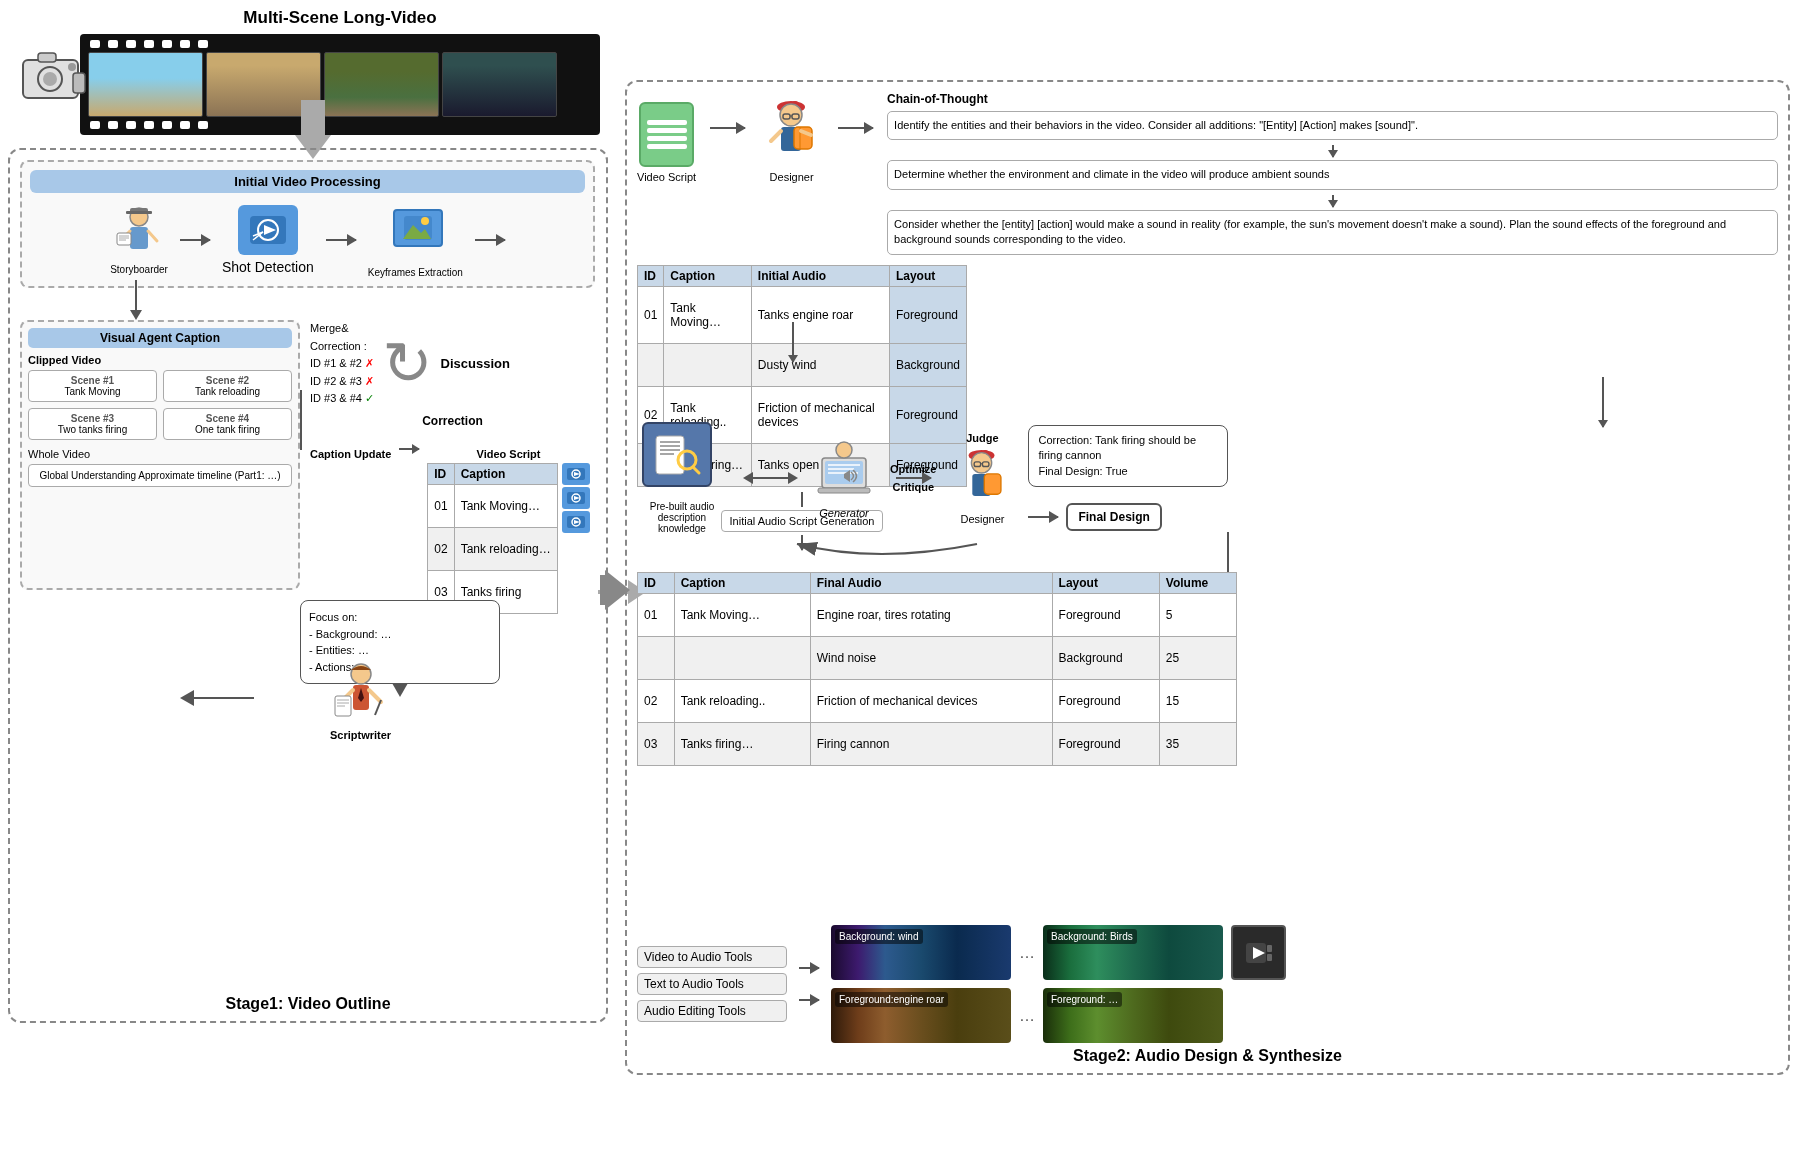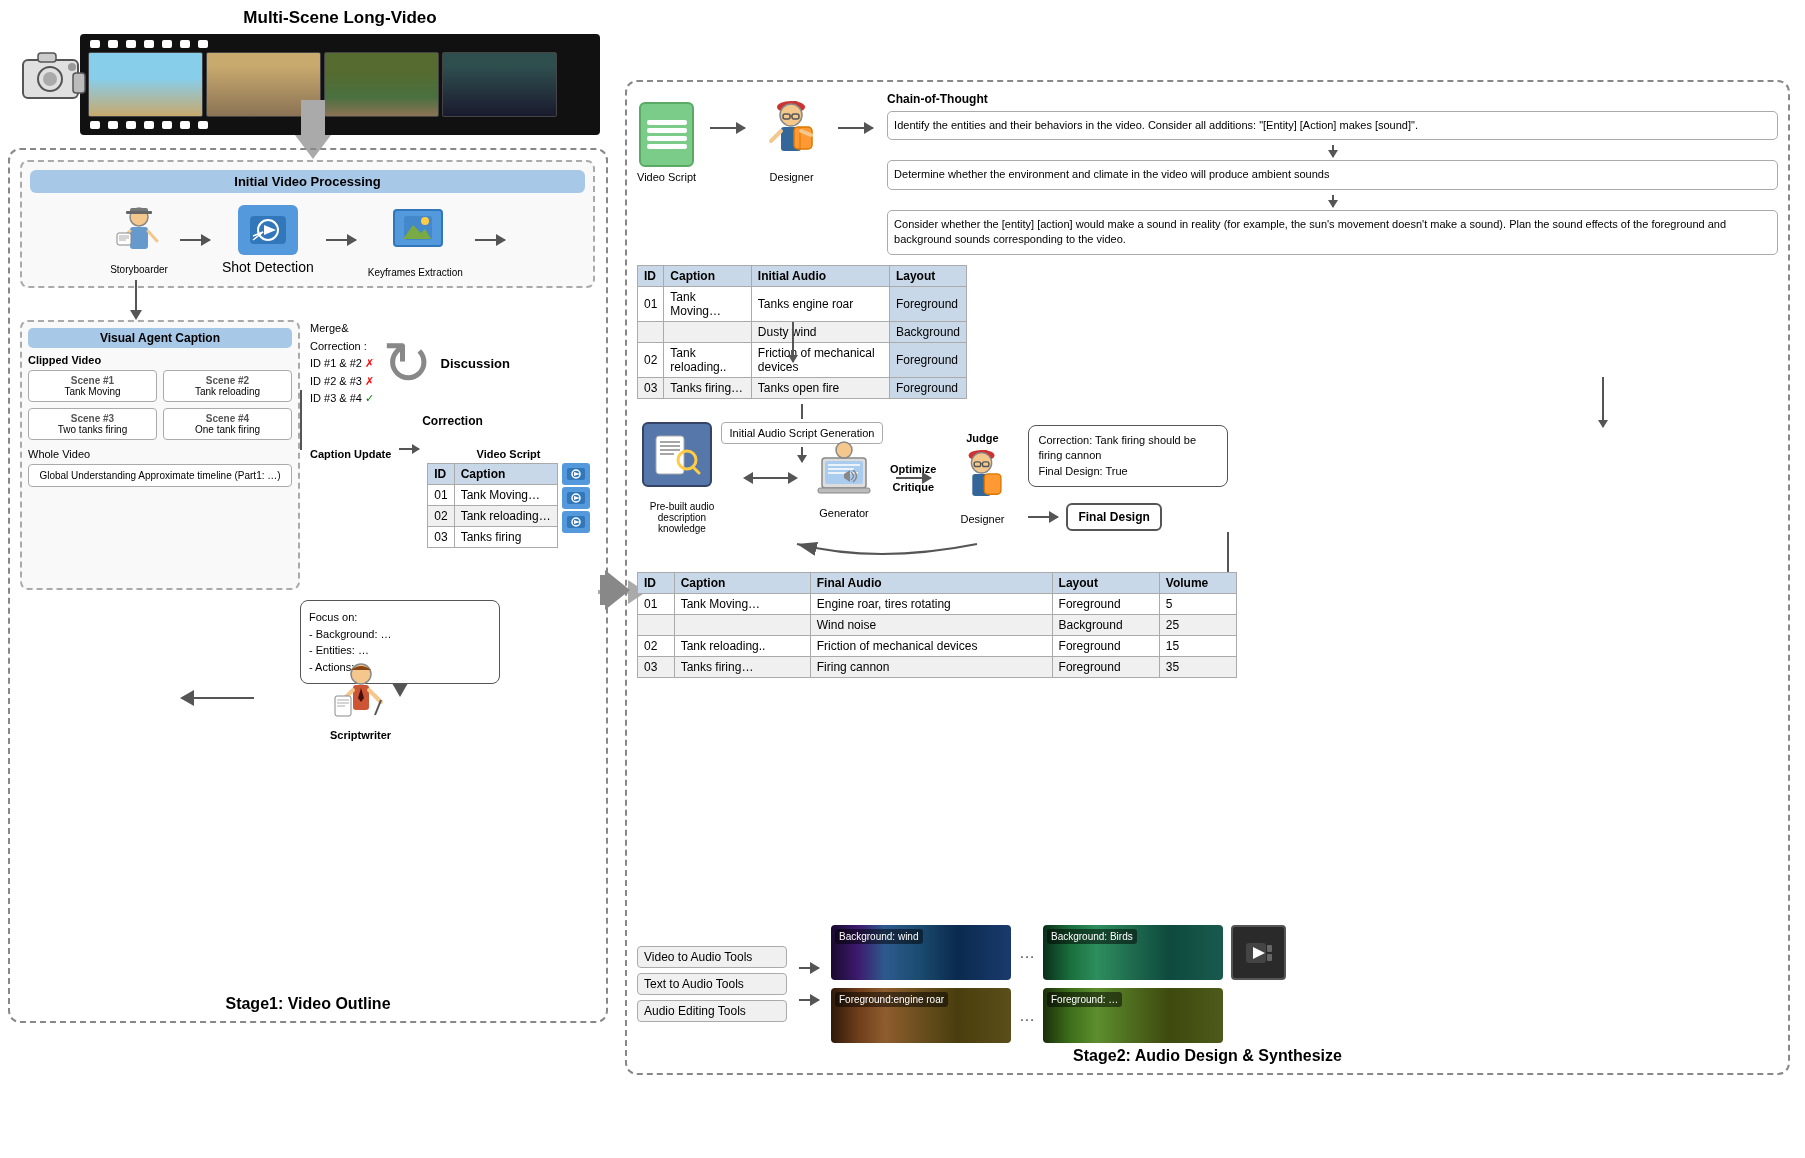--- a/index.html
+++ b/index.html
@@ -26,21 +26,21 @@
       font-size: 12px;
     }
     .script-table th {
       background: #c8d8e8;
       border: 1px solid #aaa;
       padding: 3px 6px;
       text-align: left;
     }
     .script-table td {
       border: 1px solid #aaa;
-      padding: 3px 6px;
+      padding: 14px 6px;
     }
     .script-table tr:nth-child(even) td {
       background: #f0f0f0;
     }
 
   </style>
 </head>
 <body>
 
 <div class="main-container">
@@ -477,21 +477,21 @@
           </div>
           <span style="font-size:10px;text-align:center;max-width:90px;">Pre-built audio description knowledge</span>
         </div>
 
         <div style="display:flex;align-items:center;flex-shrink:0;">
           <div style="width:0;height:0;border-top:6px solid transparent;border-bottom:6px solid transparent;border-right:10px solid #555;"></div>
           <div style="width:35px;height:2px;background:#555;"></div>
           <div style="width:0;height:0;border-top:6px solid transparent;border-bottom:6px solid transparent;border-left:10px solid #555;"></div>
         </div>
 
-        <div style="display:flex;flex-direction:column;align-items:center;gap:4px;">
+        <div style="display:flex;flex-direction:column;align-items:center;gap:4px;font-style:italic;">
           <svg width="60" height="65" viewBox="0 0 60 65">
 
             <rect x="8" y="20" width="44" height="30" rx="3" fill="#ddd" stroke="#888" stroke-width="1.5"></rect>
             <rect x="11" y="23" width="38" height="23" rx="2" fill="#aaccee"></rect>
 
             <line x1="14" y1="27" x2="46" y2="27" stroke="#fff" stroke-width="1.5"></line>
             <line x1="14" y1="31" x2="40" y2="31" stroke="#fff" stroke-width="1.5"></line>
             <line x1="14" y1="35" x2="44" y2="35" stroke="#fff" stroke-width="1.5"></line>
 
             <rect x="4" y="50" width="52" height="5" rx="2" fill="#bbb" stroke="#888" stroke-width="1"></rect>

